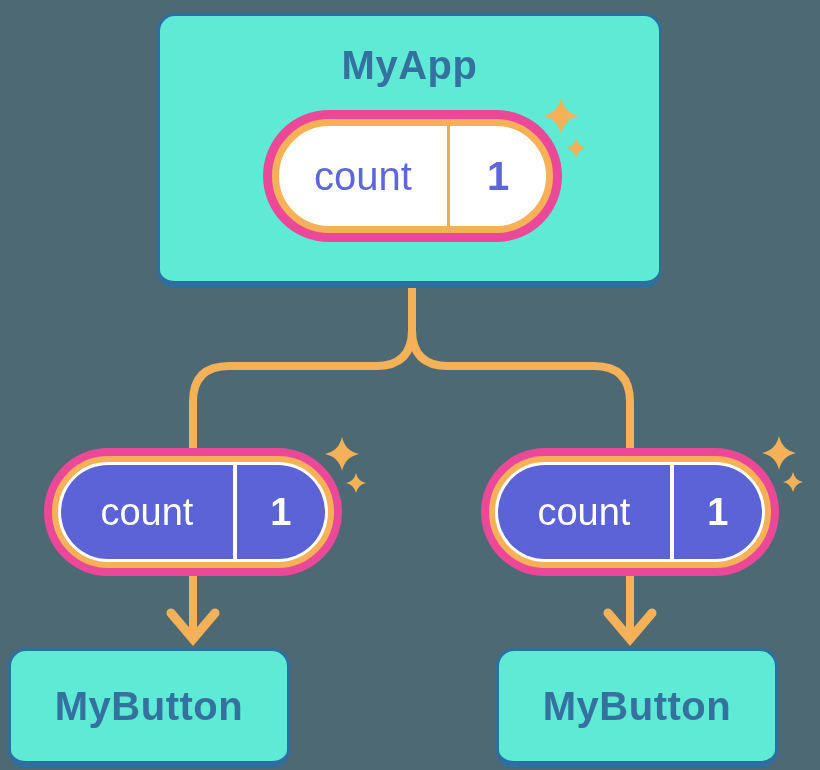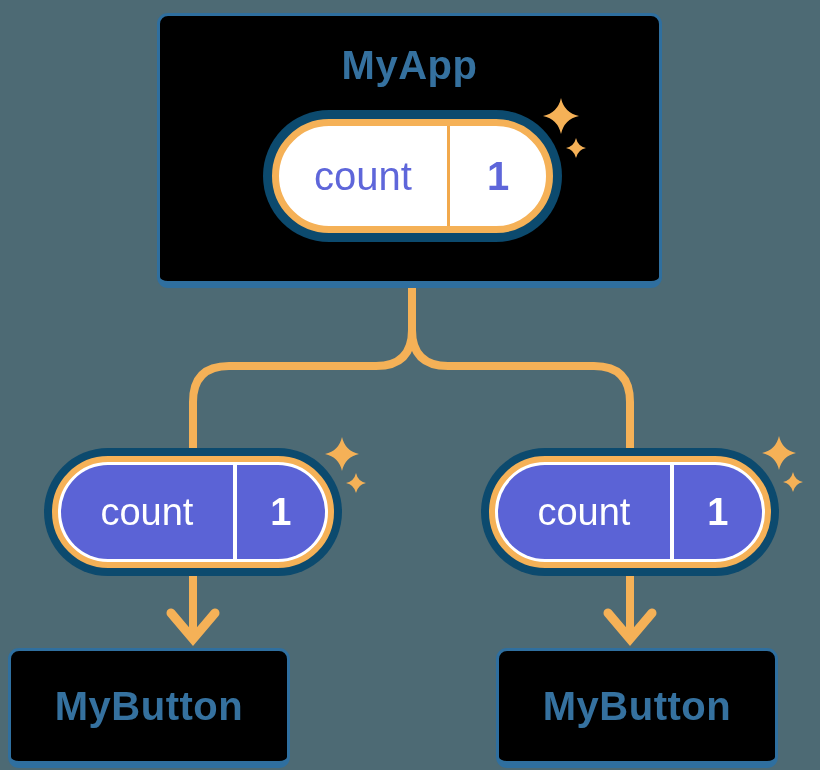--- a/index.html
+++ b/index.html
@@ -7,37 +7,37 @@
     position:relative;width:820px;height:770px;overflow:hidden;
     background:#4D6A74;
     font-family:"Liberation Sans",sans-serif;
   }
   .layer{position:absolute;left:0;top:0;width:820px;height:770px;pointer-events:none;}
   .layer.connectors{z-index:1;}
   .layer.sparkles{z-index:5;}
 
   
   .card{
-    position:absolute;box-sizing:border-box;background:#000000;
-    border:3px solid #2F6F9F;border-bottom-width:7px;border-radius:11px;
+    position:absolute;box-sizing:border-box;background:#5eead4;
+    border:3px solid #2F6F9F;border-bottom-width:7px;border-radius:18px;
     z-index:2;
   }
   .root-card{left:157px;top:13px;width:505px;height:275px;}
   .root-card .card-title{padding-top:27px;}
   .child-card{top:648px;width:282px;height:120px;display:flex;align-items:center;justify-content:center;}
   .child-card-left{left:8px;}
   .child-card-right{left:496px;}
   .card-title{
     color:#35719F;font-size:40px;font-weight:600;line-height:1.1;
     text-align:center;letter-spacing:.5px;
   }
 
   
   .pill{position:absolute;z-index:3;}
-  .pill-halo{background:#0c4a6e;border-radius:999px;text-align:center;}
+  .pill-halo{background:#ec4899;border-radius:999px;text-align:center;}
   .pill-top{left:263px;top:110px;width:299px;height:132px;}
   .pill-top .pill-halo{padding:9px;}
   .pill-ring-light{
     box-sizing:border-box;height:114px;border:7px solid #F5B157;border-radius:999px;
     background:#FFFFFF;display:flex;overflow:hidden;
   }
   .pill-ring-light .cell{display:flex;align-items:center;justify-content:center;color:#5E66DA;font-size:40px;}
   .pill-ring-light .cell-label{flex:1.75;}
   .pill-ring-light .cell-value{flex:1;border-left:3px solid #F2A94C;font-weight:700;}
 

